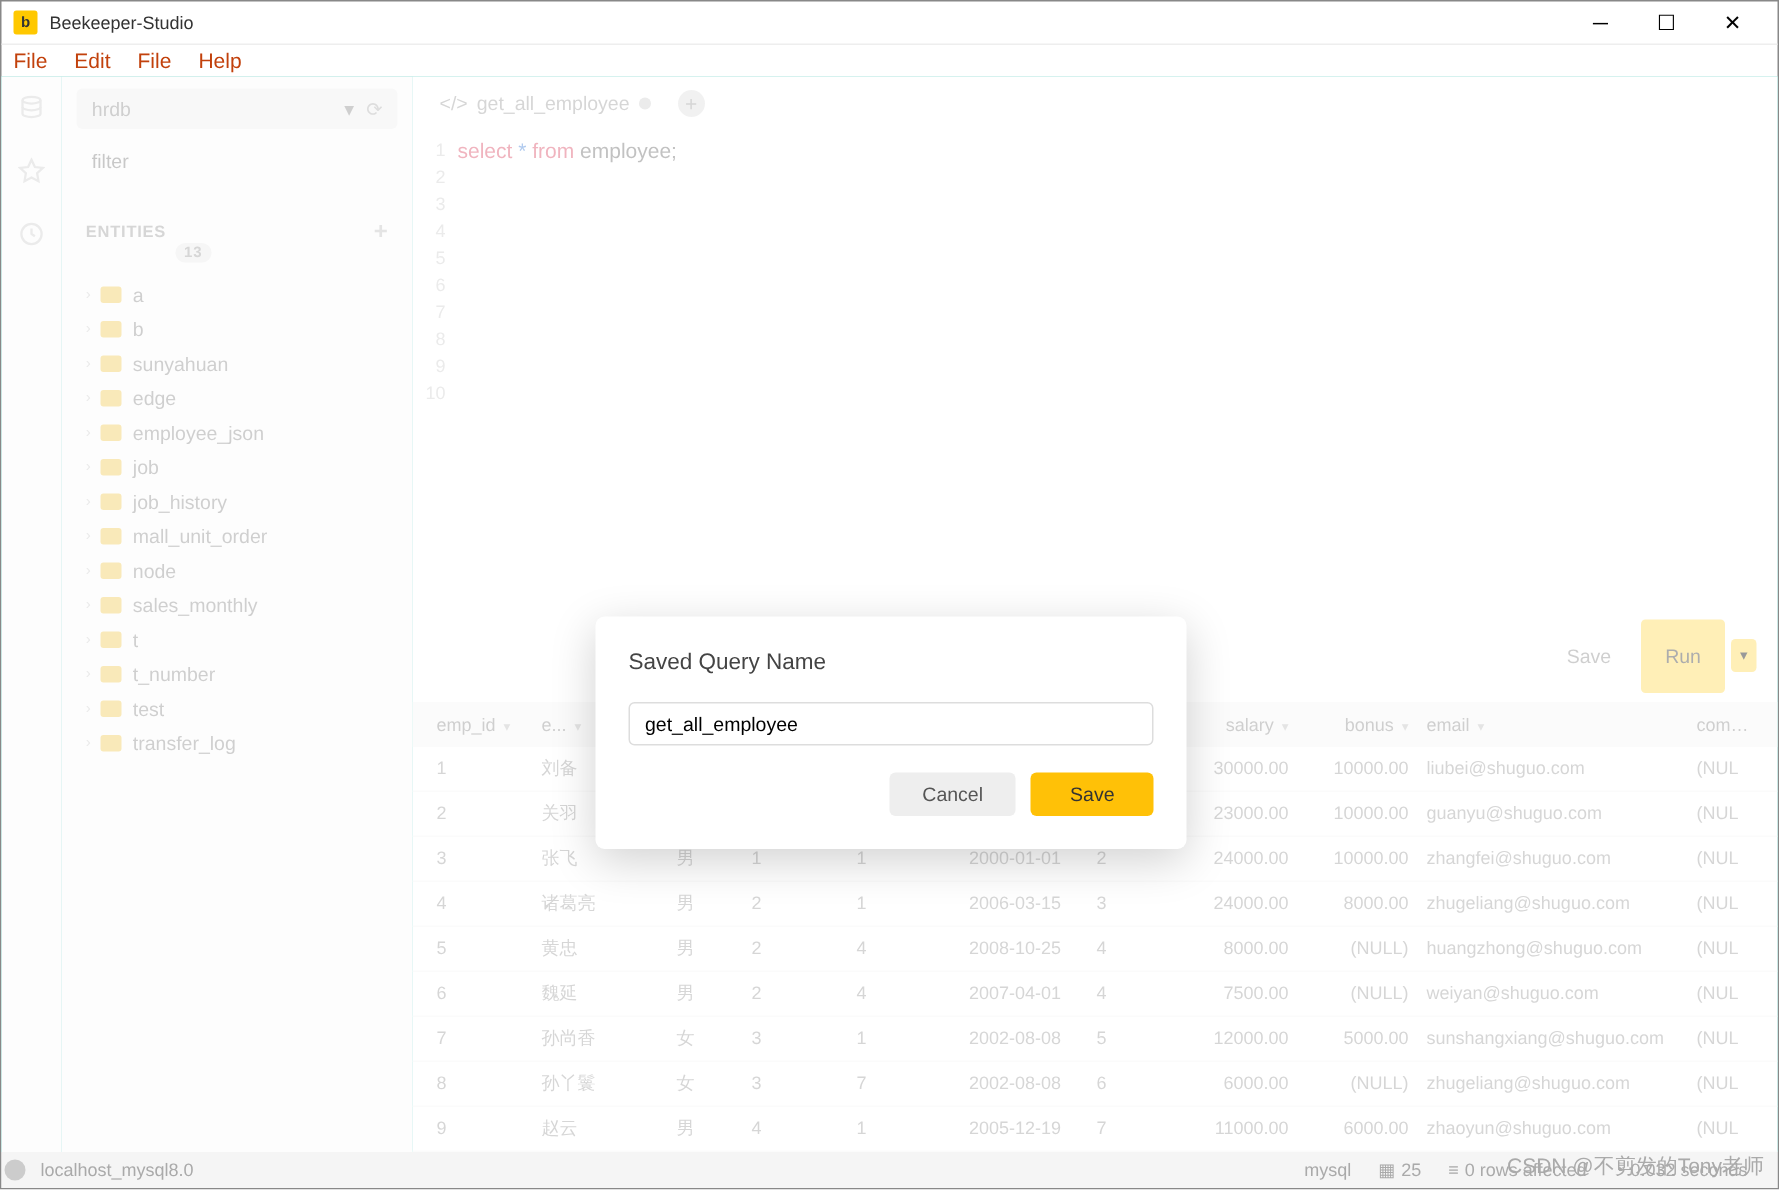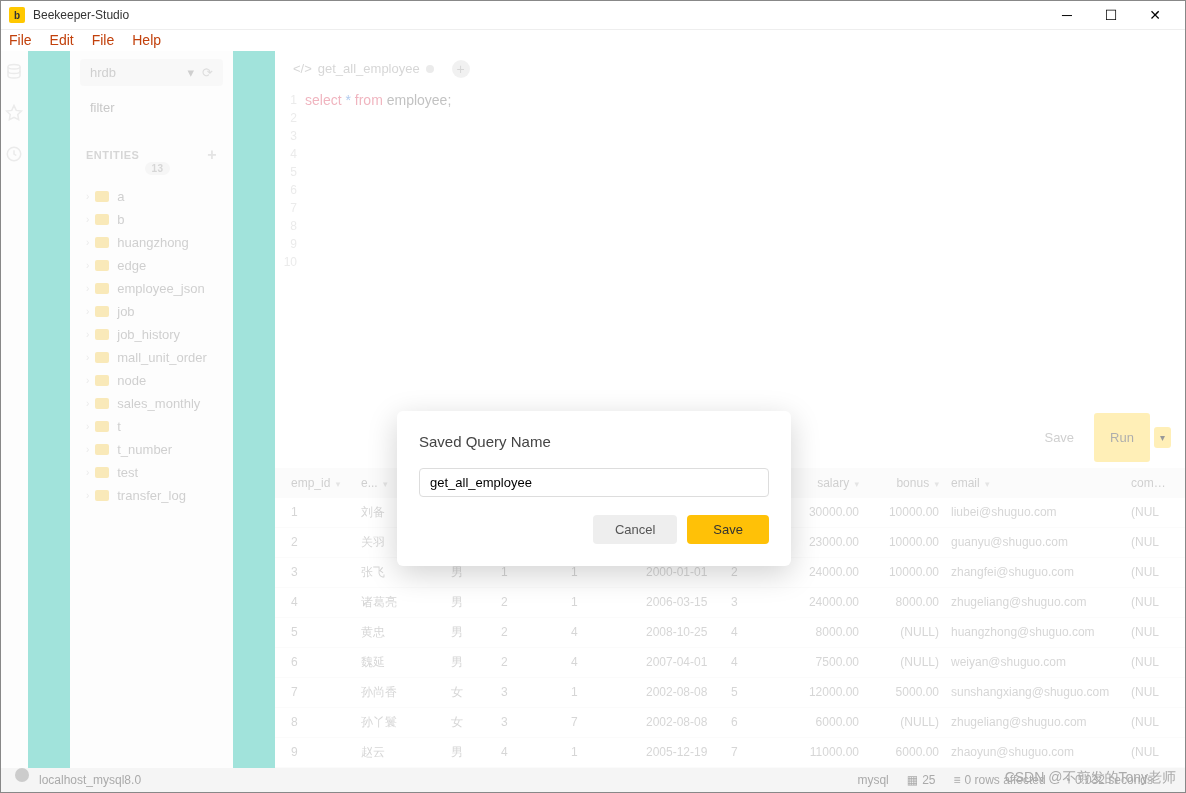--- a/index.html
+++ b/index.html
@@ -5,21 +5,21 @@
 * { margin: 0; padding: 0; box-sizing: border-box; font-family: -apple-system, BlinkMacSystemFont, "Segoe UI", Arial, sans-serif; }
 body { width: 1186px; height: 793px; overflow: hidden; background: #fff; position: relative; }
 .window { border: 1px solid #888; width: 100%; height: 100%; display: flex; flex-direction: column; }
 .titlebar { height: 30px; display: flex; align-items: center; padding: 0 8px; border-bottom: 1px solid #eee; }
 .titlebar-icon { width: 16px; height: 16px; background: #ffc800; border-radius: 2px; display: flex; align-items: center; justify-content: center; font-size: 10px; font-weight: bold; color: #333; margin-right: 8px; }
 .titlebar-title { font-size: 12px; color: #333; flex: 1; }
 .win-controls { display: flex; }
 .win-btn { width: 44px; height: 28px; display: flex; align-items: center; justify-content: center; cursor: pointer; font-size: 14px; }
 .menubar { height: 24px; display: flex; align-items: center; padding: 0 8px; font-size: 14px; color: #c2410c; }
 .menubar span { margin-right: 18px; cursor: pointer; }
-.app-body { flex: 1; display: flex; background: #14b8a6; position: relative; gap: 42px; }
+.app-body { flex: 1; display: flex; background: #14b8a6; position: relative; }
 .dimmer { position: absolute; inset: 0; background: rgba(255,255,255,0.6); z-index: 5; pointer-events: none; }
 .left-rail { width: 44px; background: #fafafa; display: flex; flex-direction: column; align-items: center; padding-top: 12px; gap: 18px; color: #ccc; }
 .rail-icon { font-size: 20px; cursor: pointer; }
 .sidebar { width: 254px; background: #fafafa; padding: 8px 10px; display: flex; flex-direction: column; }
 .db-selector { background: #eee; border-radius: 4px; padding: 6px 10px; display: flex; align-items: center; color: #888; font-size: 13px; margin-bottom: 8px; }
 .db-selector-text { flex: 1; }
 .refresh-icon { margin-left: 8px; color: #aaa; cursor: pointer; }
 .filter-input { background: transparent; border: none; padding: 6px 10px; color: #aaa; font-size: 13px; width: 100%; outline: none; margin-bottom: 10px; }
 .entities-header { display: flex; align-items: center; font-size: 11px; font-weight: bold; color: #999; letter-spacing: 0.5px; padding: 4px 6px; }
 .entities-count { background: #e8e8e8; border-radius: 8px; padding: 1px 6px; font-size: 10px; margin-left: 6px; color: #999; margin-top: 27px; }
@@ -42,21 +42,21 @@
 .btn-save { background: transparent; border: none; color: #888; font-size: 13px; padding: 5px 12px; cursor: pointer; }
 .btn-run { background: #ffd84d; border: none; color: #333; font-size: 13px; font-weight: 500; padding: 17px 16px; border-radius: 3px; cursor: pointer; }
 .btn-run-dd { background: #ffd84d; border: none; padding: 5px 6px; border-radius: 3px; margin-left: -4px; cursor: pointer; font-size: 10px; }
 .results { flex: 1; overflow: hidden; }
 .table-header-row, .table-row { display: flex; font-size: 12px; color: #999; padding: 0 10px; align-items: center; }
 .table-header-row { height: 30px; background: #f5f5f5; font-weight: 500; color: #888; }
 .table-row { height: 30px; border-bottom: 1px solid #f5f5f5; }
 .cell { padding: 0 6px; overflow: hidden; text-overflow: ellipsis; white-space: nowrap; }
 .c-id{width:70px}.c-name{width:90px}.c-sex{width:50px}.c-dept{width:70px}.c-mgr{width:75px}.c-date{width:85px}.c-job{width:65px}.c-sal{width:75px;text-align:right}.c-bonus{width:80px;text-align:right}.c-email{width:180px}.c-comm{width:50px}
 .sort-icon { font-size: 9px; margin-left: 2px; color: #bbb; }
-.statusbar { height: 28px; background: #f5f5f5; display: flex; padding: 0 14px; font-size: 12px; color: #aaa; }
+.statusbar { height: 28px; background: #f5f5f5; display: flex; align-items: center; padding: 0 2px; font-size: 12px; color: #aaa; }
 .status-dot { width: 14px; height: 14px; background: #ccc; border-radius: 50%; margin-right: 10px; }
 .status-item { margin-right: 18px; display: flex; align-items: center; gap: 4px; }
 .status-right { margin-left: auto; }
 .watermark { position: absolute; right: 10px; bottom: 6px; color: #aaa; font-size: 14px; z-index: 20; }
 
 .modal { position: absolute; left: 396px; top: 360px; width: 394px; background: #fff; border-radius: 6px; box-shadow: 0 8px 30px rgba(0,0,0,0.18); z-index: 10; padding: 22px; }
 .modal-title { font-size: 15px; color: #444; margin-bottom: 18px; }
 .modal-input { width: 100%; border: 1px solid #ddd; border-radius: 4px; padding: 6px 10px; font-size: 13px; outline: none; margin-bottom: 18px; }
 .modal-actions { display: flex; justify-content: flex-end; gap: 10px; }
 .btn-cancel { background: #eee; border: none; color: #555; font-size: 13px; padding: 7px 22px; border-radius: 4px; cursor: pointer; }
@@ -126,21 +126,21 @@
             <span>a</span>
           </div>
           <div class="entity-item">
             <span class="chevron">›</span>
             <span class="folder-icon"></span>
             <span>b</span>
           </div>
           <div class="entity-item">
             <span class="chevron">›</span>
             <span class="folder-icon"></span>
-            <span>huangzhong</span>
+            <span>sunyahuan</span>
           </div>
           <div class="entity-item">
             <span class="chevron">›</span>
             <span class="folder-icon"></span>
             <span>edge</span>
           </div>
           <div class="entity-item">
             <span class="chevron">›</span>
             <span class="folder-icon"></span>
             <span>employee_json</span>

